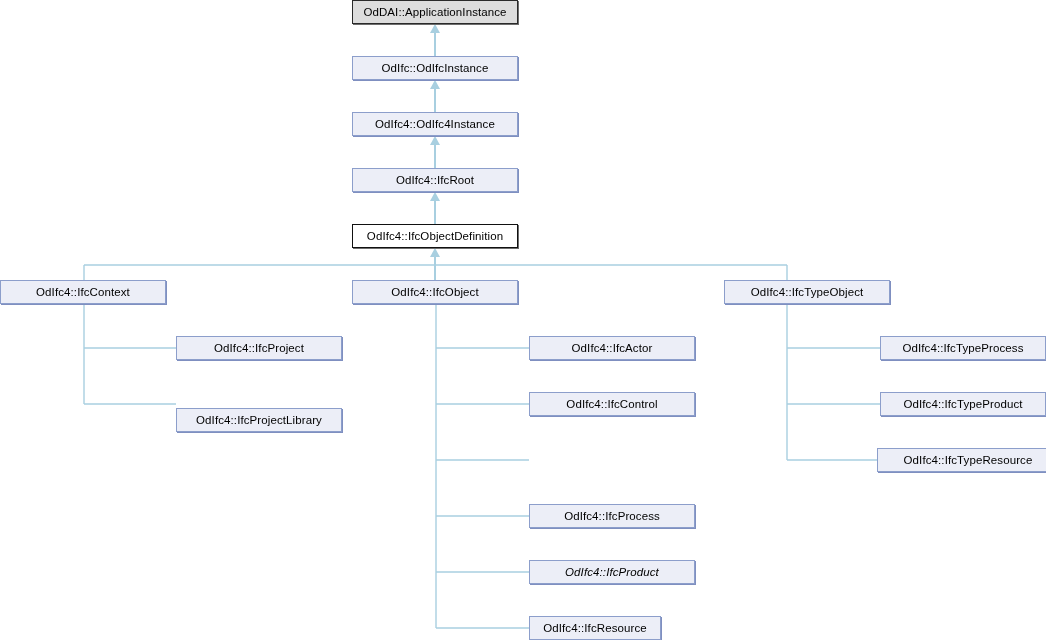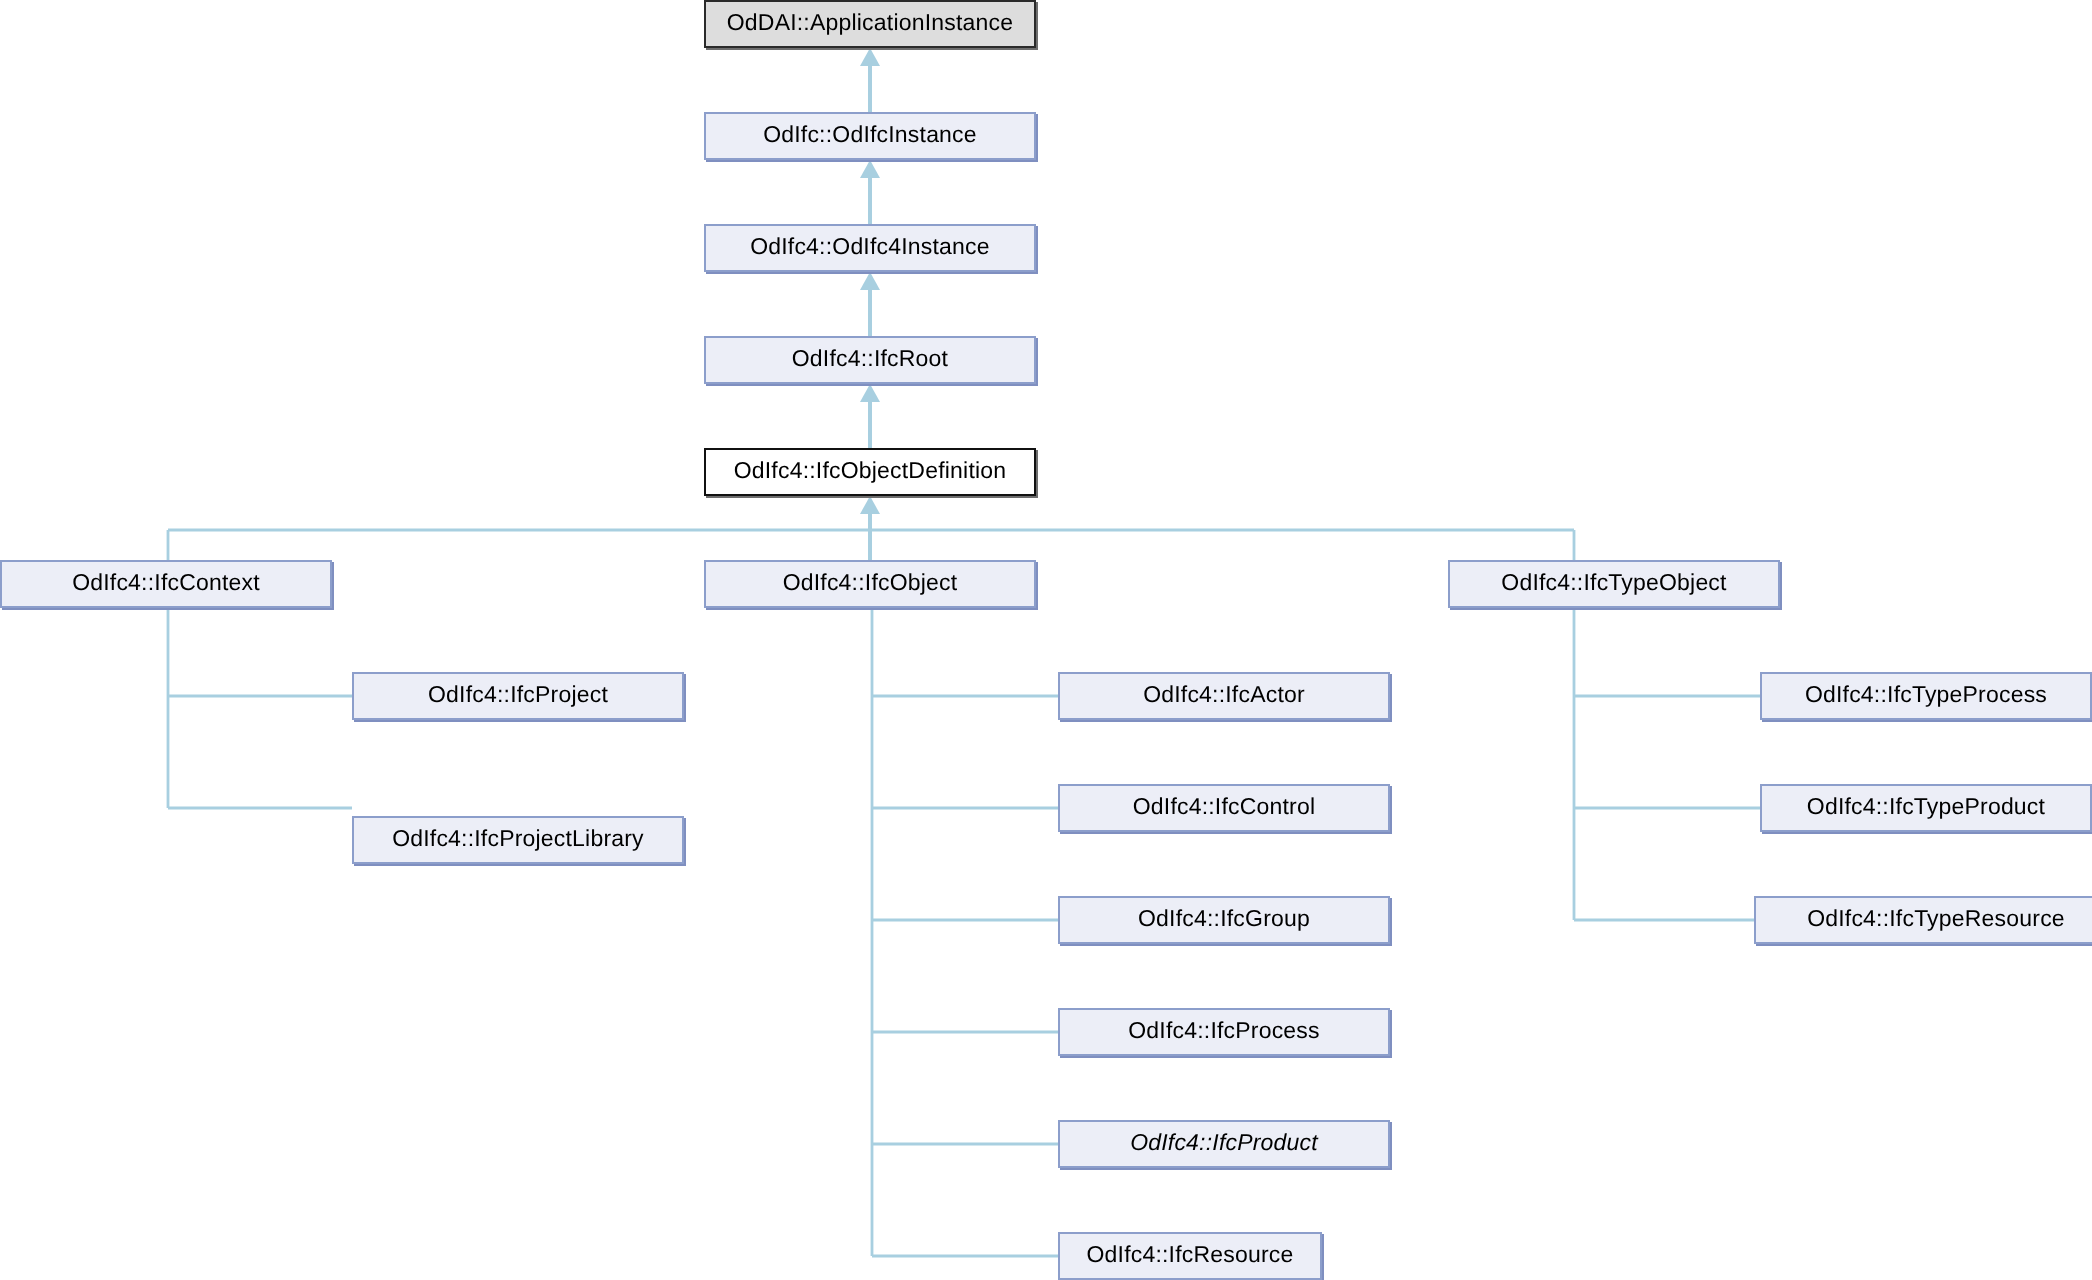--- a/index.html
+++ b/index.html
@@ -112,21 +112,20 @@
   <div class="node normal" style="left: 352px; top: 112px; width: 166px;">OdIfc4::OdIfc4Instance</div>
   <div class="node normal" style="left: 352px; top: 168px; width: 166px;">OdIfc4::IfcRoot</div>
   <div class="node current" style="left: 352px; top: 224px; width: 166px;">OdIfc4::IfcObjectDefinition</div>
   <div class="node normal" style="left: 0px; top: 280px; width: 166px;">OdIfc4::IfcContext</div>
   <div class="node normal" style="left: 352px; top: 280px; width: 166px;">OdIfc4::IfcObject</div>
   <div class="node normal" style="left: 704px; top: 280px; width: 166px; margin-left: 20px;">OdIfc4::IfcTypeObject</div>
   <div class="node normal" style="left: 176px; top: 336px; width: 166px;">OdIfc4::IfcProject</div>
   <div class="node normal" style="left: 176px; top: 392px; width: 166px; margin-top: 16px;">OdIfc4::IfcProjectLibrary</div>
   <div class="node normal" style="left: 529px; top: 336px; width: 166px;">OdIfc4::IfcActor</div>
   <div class="node normal" style="left: 529px; top: 392px; width: 166px;">OdIfc4::IfcControl</div>
-  <div class="node normal" style="left: 529px; top: 448px; width: 166px;">OdIfc4::IfcGroup</div>
   <div class="node normal" style="left: 529px; top: 504px; width: 166px;">OdIfc4::IfcProcess</div>
   <div class="node normal" style="left: 529px; top: 560px; width: 166px; font-style: italic;">OdIfc4::IfcProduct</div>
   <div class="node normal" style="left: 529px; top: 616px; width: 132px;">OdIfc4::IfcResource</div>
   <div class="node normal" style="left: 880px; top: 336px; width: 166px;">OdIfc4::IfcTypeProcess</div>
   <div class="node normal" style="left: 880px; top: 392px; width: 166px;">OdIfc4::IfcTypeProduct</div>
   <div class="node normal" style="left: 860px; top: 448px; width: 182px; margin-left: 17px;">OdIfc4::IfcTypeResource</div>
 
 </div>
 
 </body></html>

